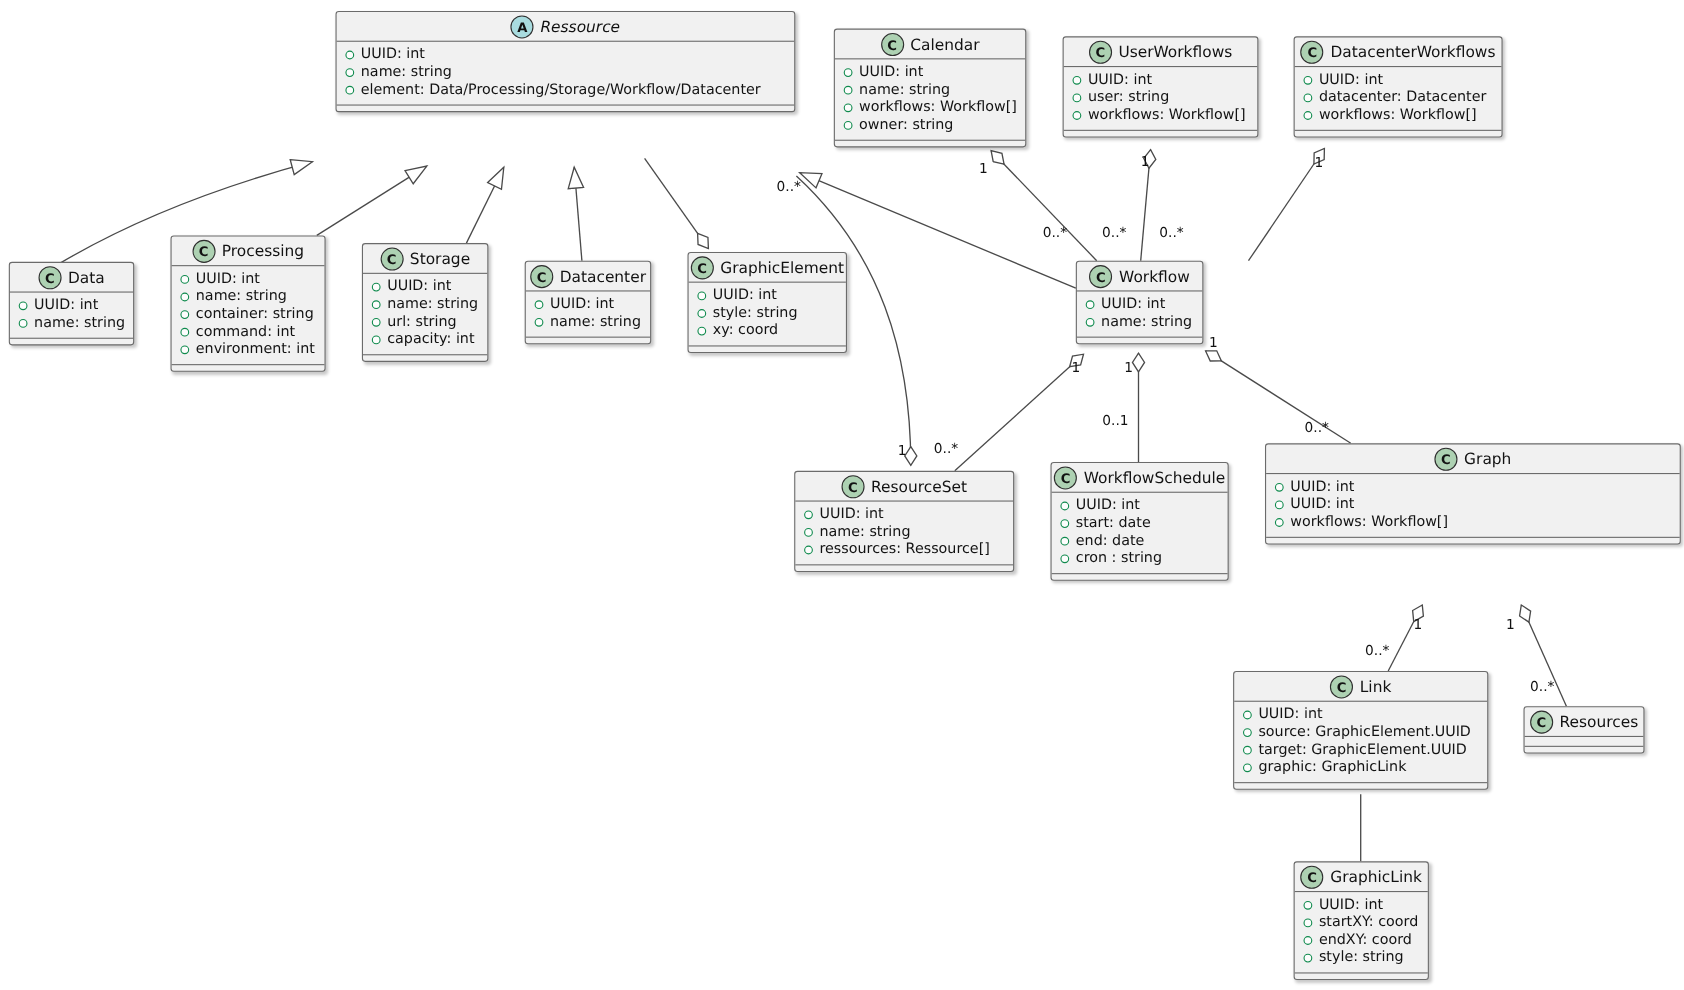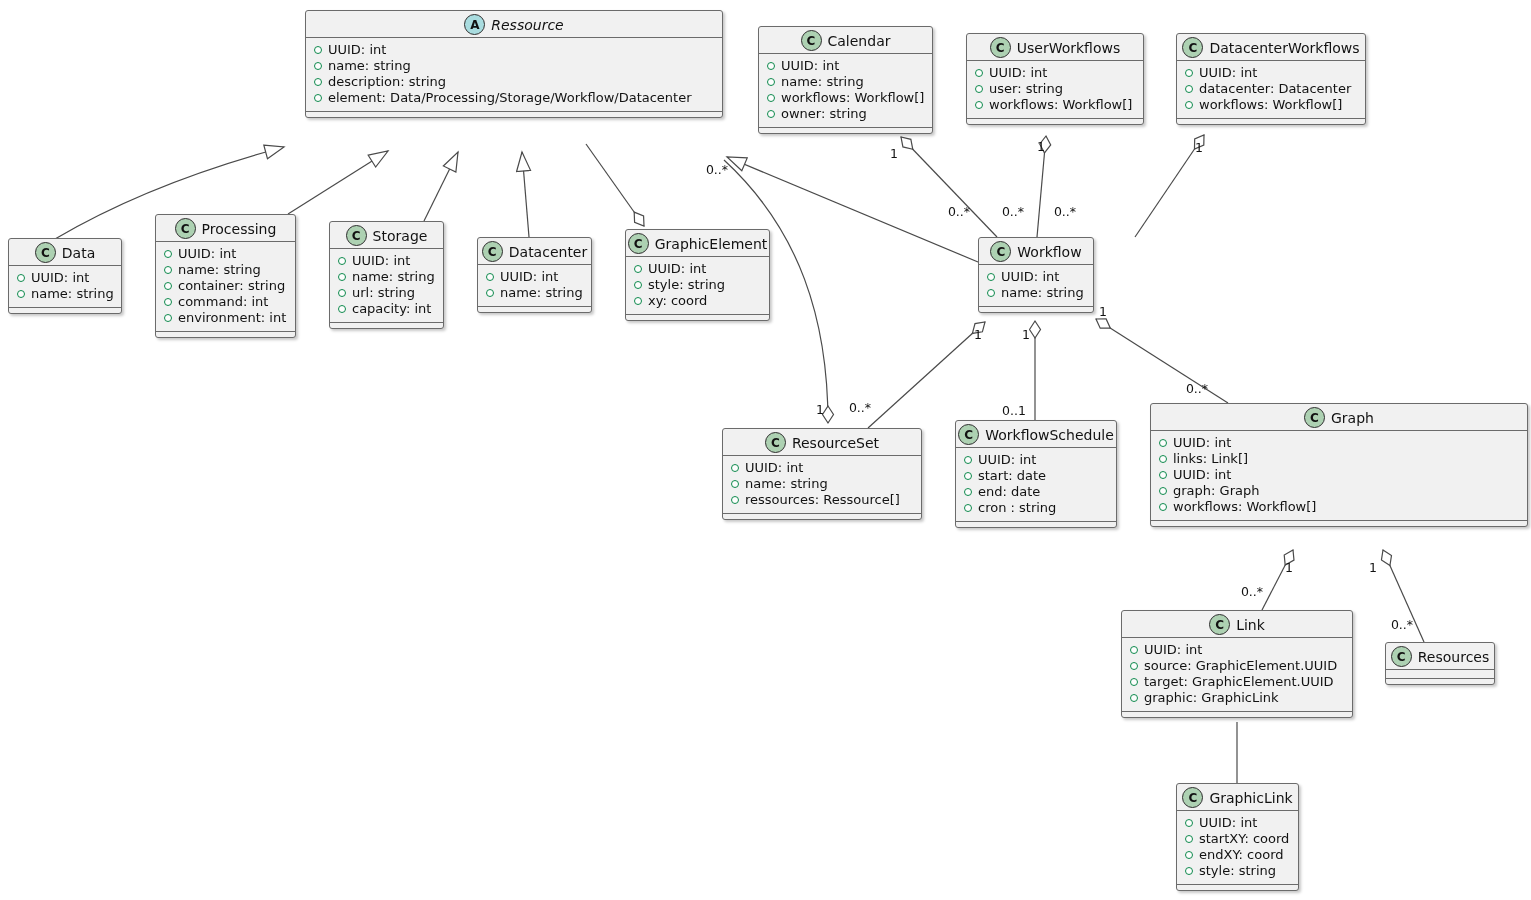--- a/index.html
+++ b/index.html
@@ -69,24 +69,20 @@
     <div class="a">
         <i class="v"></i>
         <span>UUID: int</span>
       </div>
     <div class="a">
         <i class="v"></i>
         <span>name: string</span>
       </div>
     <div class="a">
         <i class="v"></i>
-        <span>description: string</span>
-      </div>
-    <div class="a">
-        <i class="v"></i>
         <span>element: Data/Processing/Storage/Workflow/Datacenter</span>
       </div>
   </div>
   <div class="mt"></div>
 </div>
 
 <div class="cls" style="left:8px;top:238px;width:112px">
   <div class="hd">
     <span class="ci">C</span>
     <span class="tt">Data</span>
@@ -341,29 +337,21 @@
     <span class="ci">C</span>
     <span class="tt">Graph</span>
   </div>
   <div class="at">
     <div class="a">
         <i class="v"></i>
         <span>UUID: int</span>
       </div>
     <div class="a">
         <i class="v"></i>
-        <span>links: Link[]</span>
-      </div>
-    <div class="a">
-        <i class="v"></i>
-        <span>UUID: int</span>
-      </div>
-    <div class="a">
-        <i class="v"></i>
-        <span>graph: Graph</span>
+        <span>UUID: int</span>
       </div>
     <div class="a">
         <i class="v"></i>
         <span>workflows: Workflow[]</span>
       </div>
   </div>
   <div class="mt"></div>
 </div>
 
 <div class="cls" style="left:1121px;top:610px;width:230px">
@@ -431,19 +419,19 @@
 <span class="ml" style="left:959px;top:211px">0..*</span>
 <span class="ml" style="left:1041px;top:146px">1</span>
 <span class="ml" style="left:1013px;top:211px">0..*</span>
 <span class="ml" style="left:1199px;top:147px">1</span>
 <span class="ml" style="left:1065px;top:211px">0..*</span>
 <span class="ml" style="left:717px;top:169px">0..*</span>
 <span class="ml" style="left:820px;top:409px">1</span>
 <span class="ml" style="left:978px;top:334px">1</span>
 <span class="ml" style="left:860px;top:407px">0..*</span>
 <span class="ml" style="left:1026px;top:334px">1</span>
-<span class="ml" style="left:1014px;top:410px">0..1</span>
+<span class="ml" style="left:1014px;top:382px">0..1</span>
 <span class="ml" style="left:1103px;top:311px">1</span>
 <span class="ml" style="left:1197px;top:388px">0..*</span>
 <span class="ml" style="left:1289px;top:567px">1</span>
 <span class="ml" style="left:1252px;top:591px">0..*</span>
 <span class="ml" style="left:1373px;top:567px">1</span>
 <span class="ml" style="left:1402px;top:624px">0..*</span>
 
 </body></html>

